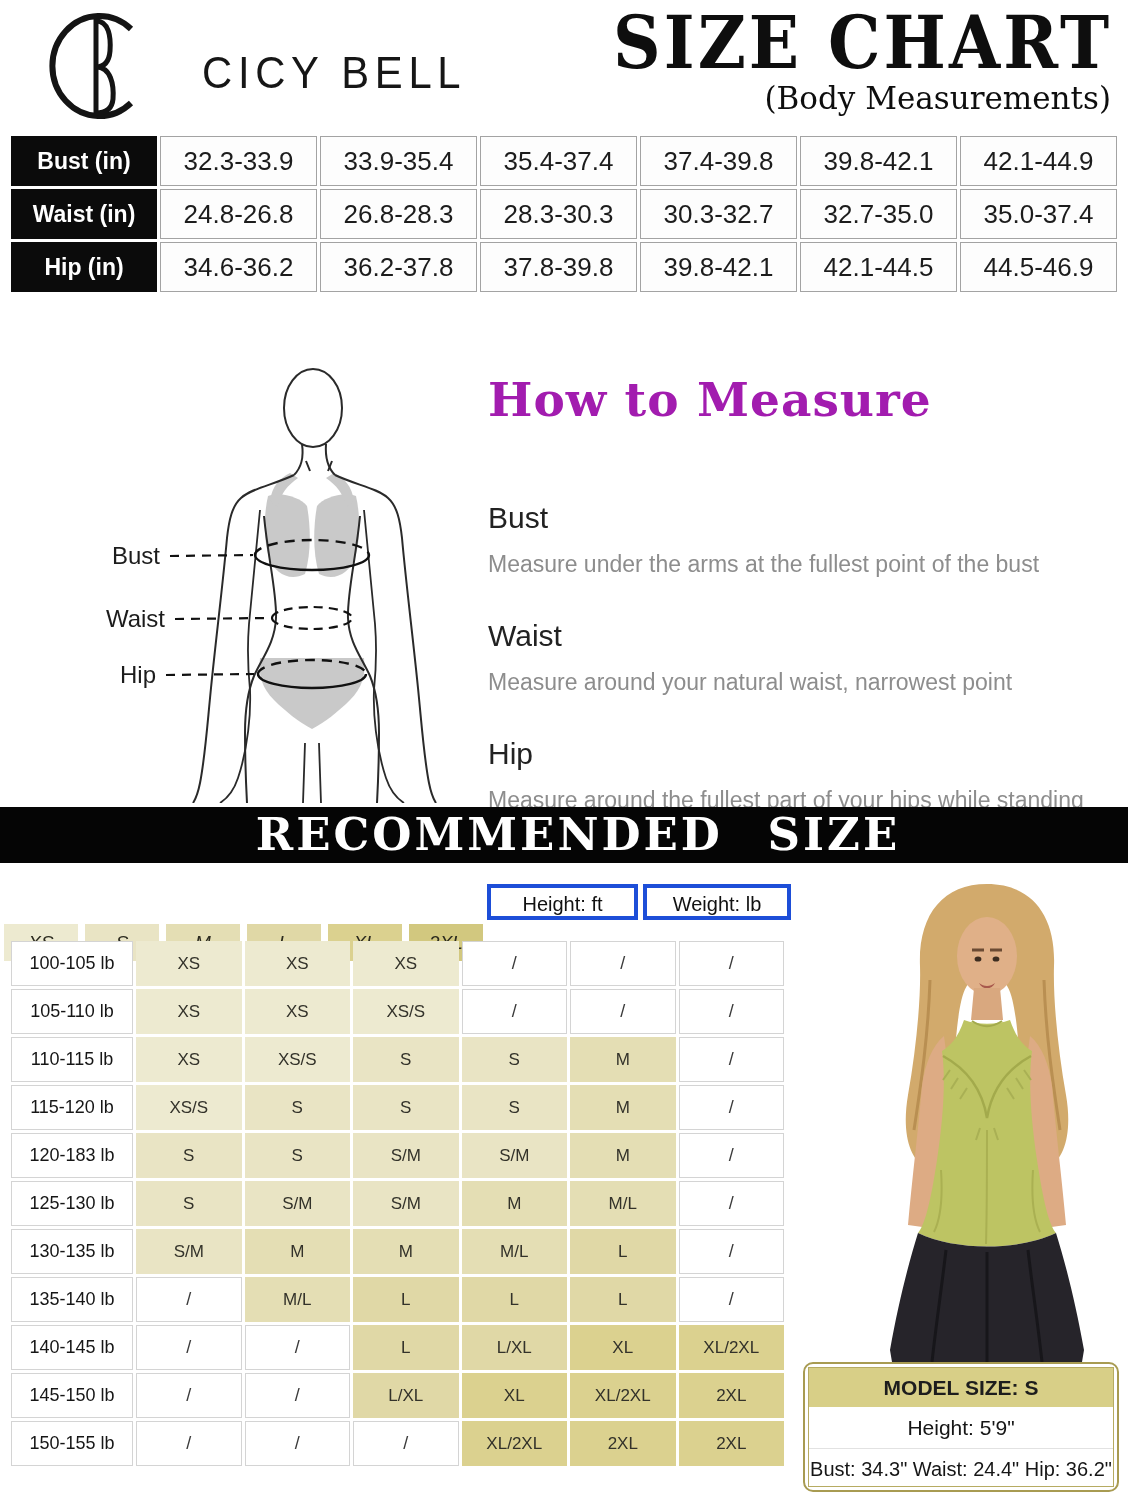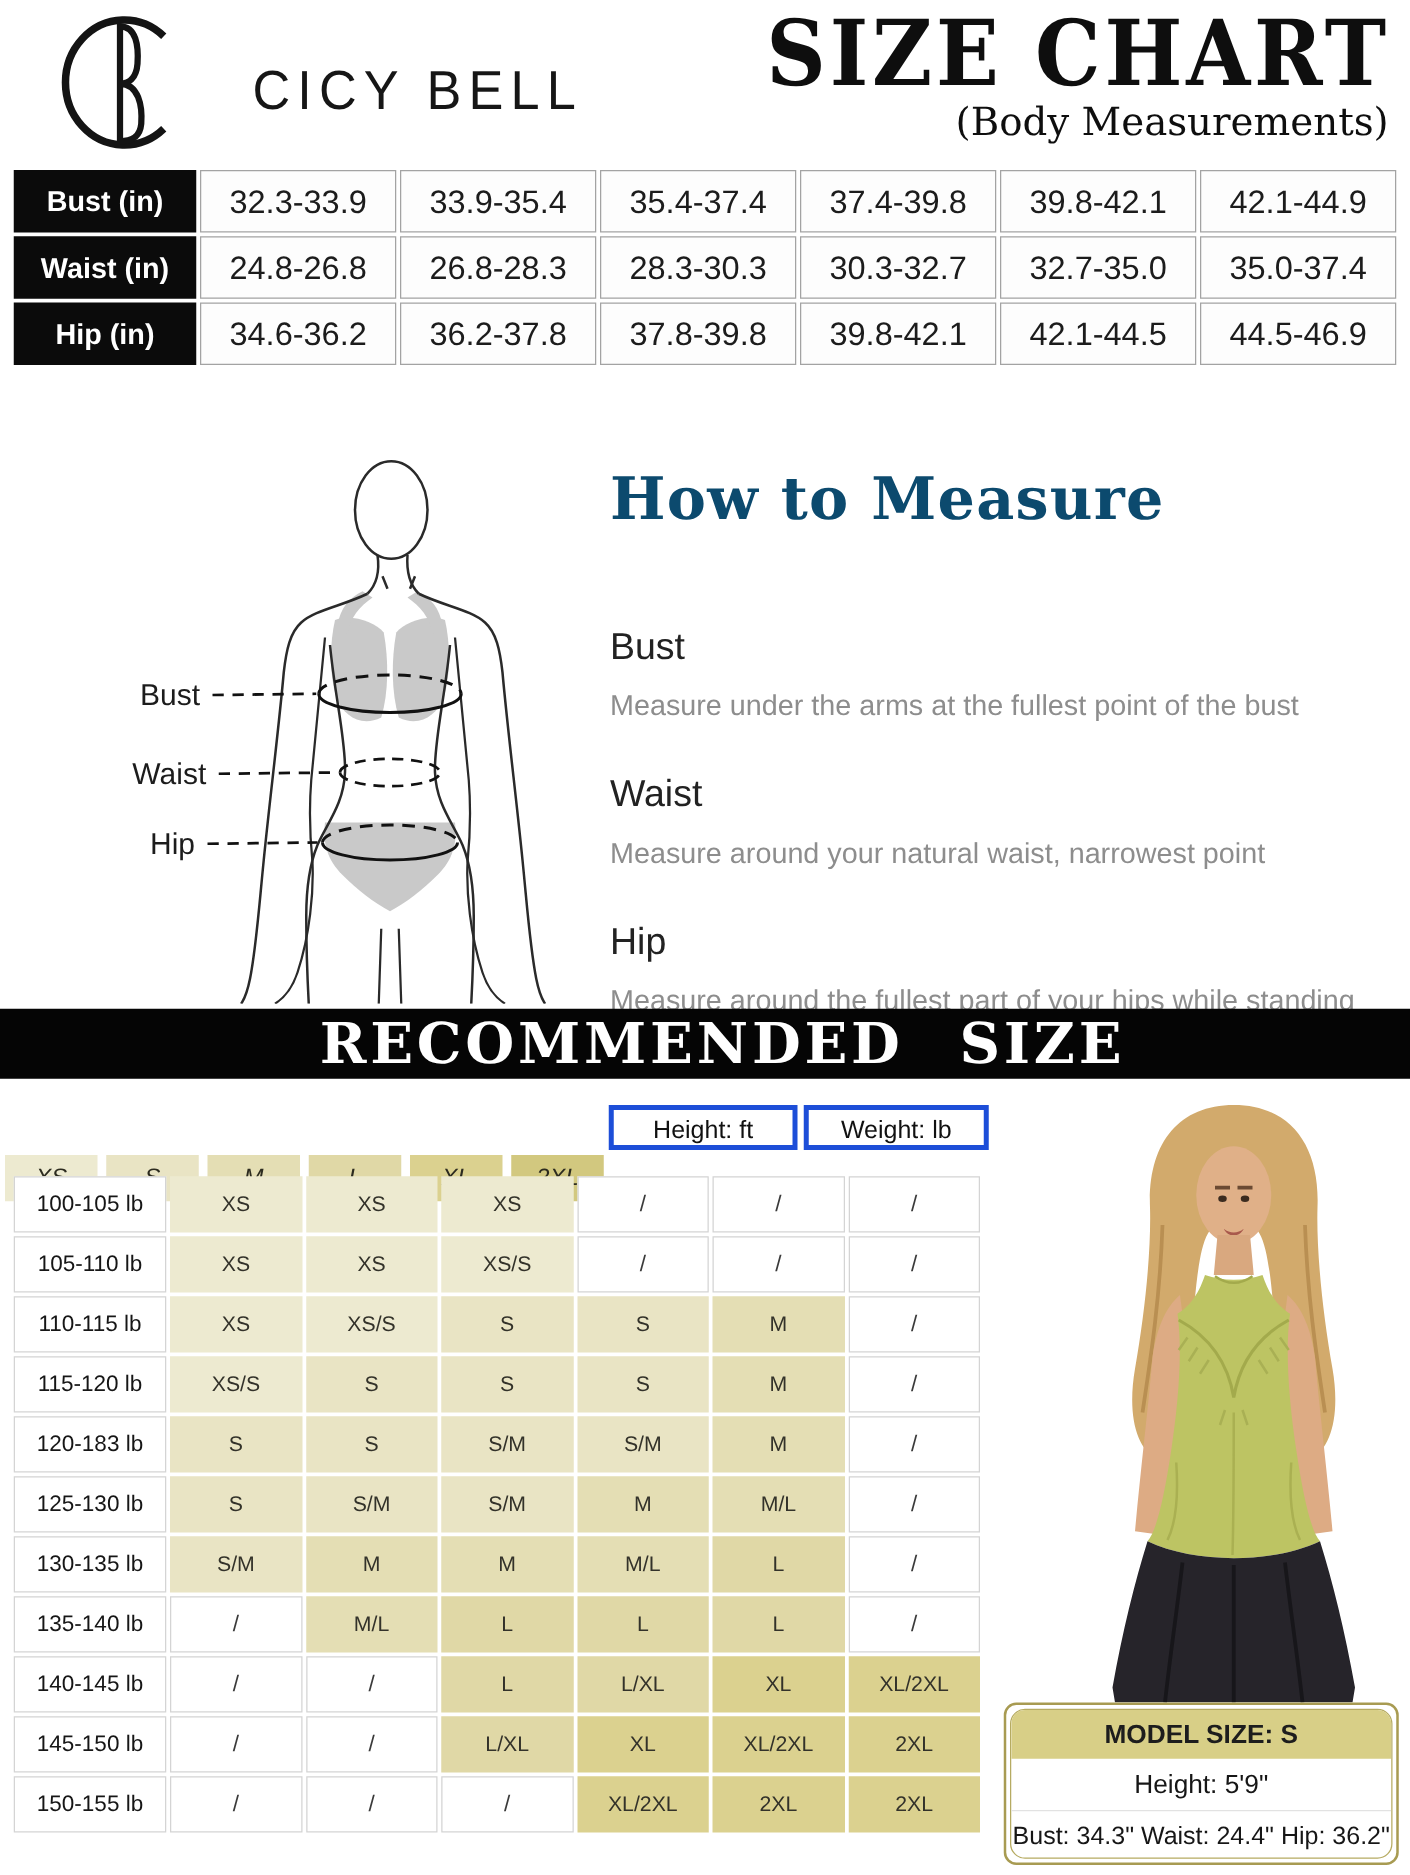--- a/index.html
+++ b/index.html
@@ -36,21 +36,21 @@
   #size-table th.rowlab  { font-size:23px; }
   #size-table td.val {
     background:#fdfdfd; border:1px solid #a3a3a3; font-size:26px;
     color:#1c1c1c; font-weight:normal;
   }
   
   #figure-svg { position:absolute; left:48px; top:358px; }
   #htm { position:absolute; left:488px; top:372px; width:625px; }
   #htm h2 {
     margin:0; font-family:"DejaVu Serif", serif; font-weight:bold;
-    font-size:47px; letter-spacing:1px; color:#0c4a6e;
+    font-size:47px; letter-spacing:1px; color:#a21caf;
   }
   .htm-item { margin-top:40px; }
   .htm-item.first { margin-top:74px; }
   .htm-item h3 { margin:0 0 15px 0; font-size:30px; font-weight:normal; color:#222222; }
   .htm-item p  { margin:0; font-size:23px; color:#8d8d8d; line-height:1.25; }
   
   #banner { position:absolute; left:0; top:807px; width:1128px; height:56px; background:#050505;text-align:center; }
   #banner .txt {
     margin-left:28px; font-family:"DejaVu Serif", serif; font-weight:bold;
     font-size:45px; line-height:55px; color:#ffffff; letter-spacing:3px; word-spacing:26px;
@@ -88,21 +88,21 @@
   .c-top { position:absolute; top:5px; right:9px; font-size:16px; color:#2a2a2a; }
   .c-bot { position:absolute; bottom:5px; left:9px; font-size:16px; color:#2a2a2a; }
   
   #model-photo { position:absolute; left:846px; top:880px; }
   #model-card {
     position:absolute; left:803px; top:1362px; width:316px; height:130px; box-sizing:border-box;
     background:#ffffff; border:2px solid #a89b52; border-radius:10px; padding:3px;
   }
   #model-card .inner {
     width:100%; height:100%; box-sizing:border-box;
-    border:1px solid #b6ab62; border-radius:12px; overflow:hidden;
+    border:1px solid #b6ab62; border-radius:0; overflow:hidden;
   }
   #model-card .hd {
     height:39px; line-height:39px; background:#d8cf87; text-align:center;
     font-size:21px; font-weight:bold; color:#1d1d1d;
   }
   #model-card .r2 {
     height:41px; line-height:41px; text-align:center; font-size:21px; color:#161616;
     border-bottom:1px solid #e2e2e2;
   }
   #model-card .r3 { height:40px; line-height:40px; text-align:center; font-size:20px; color:#161616; }

